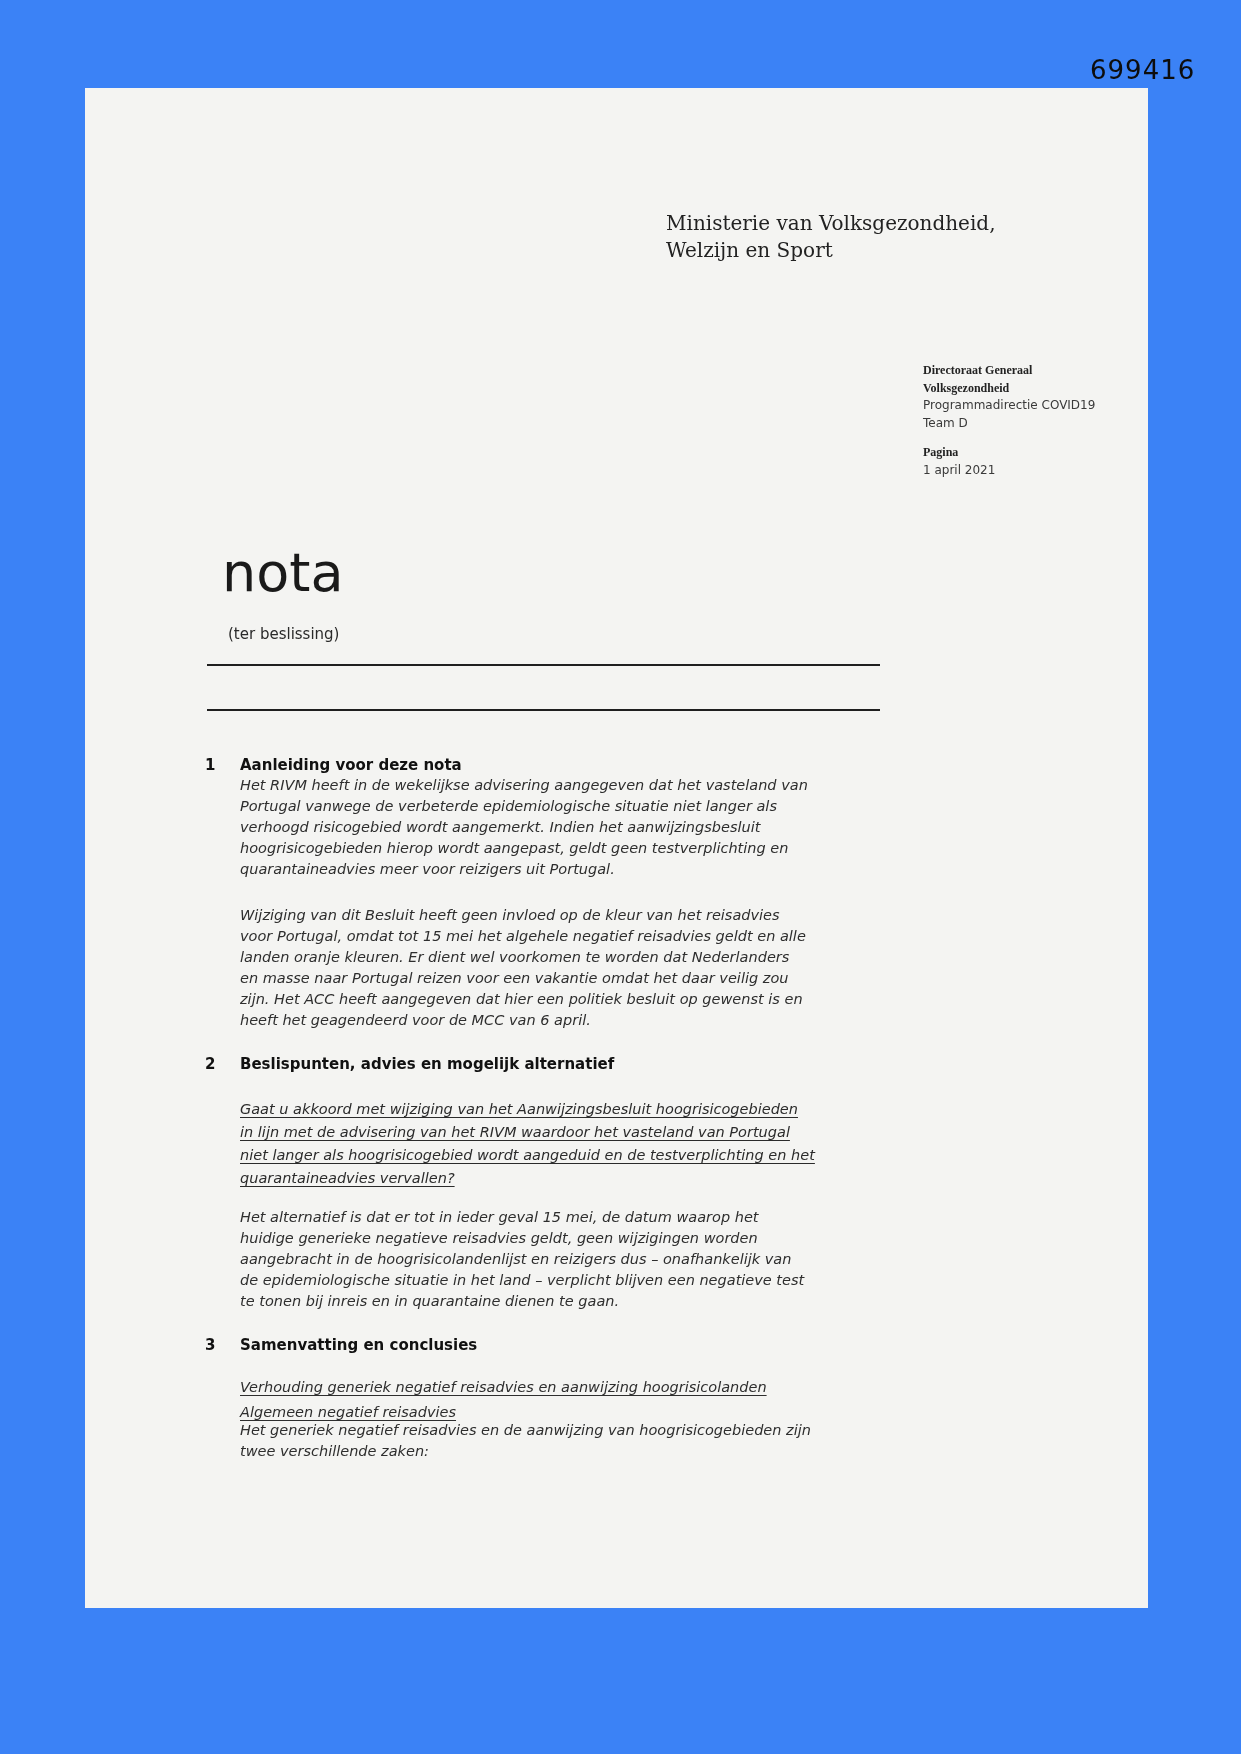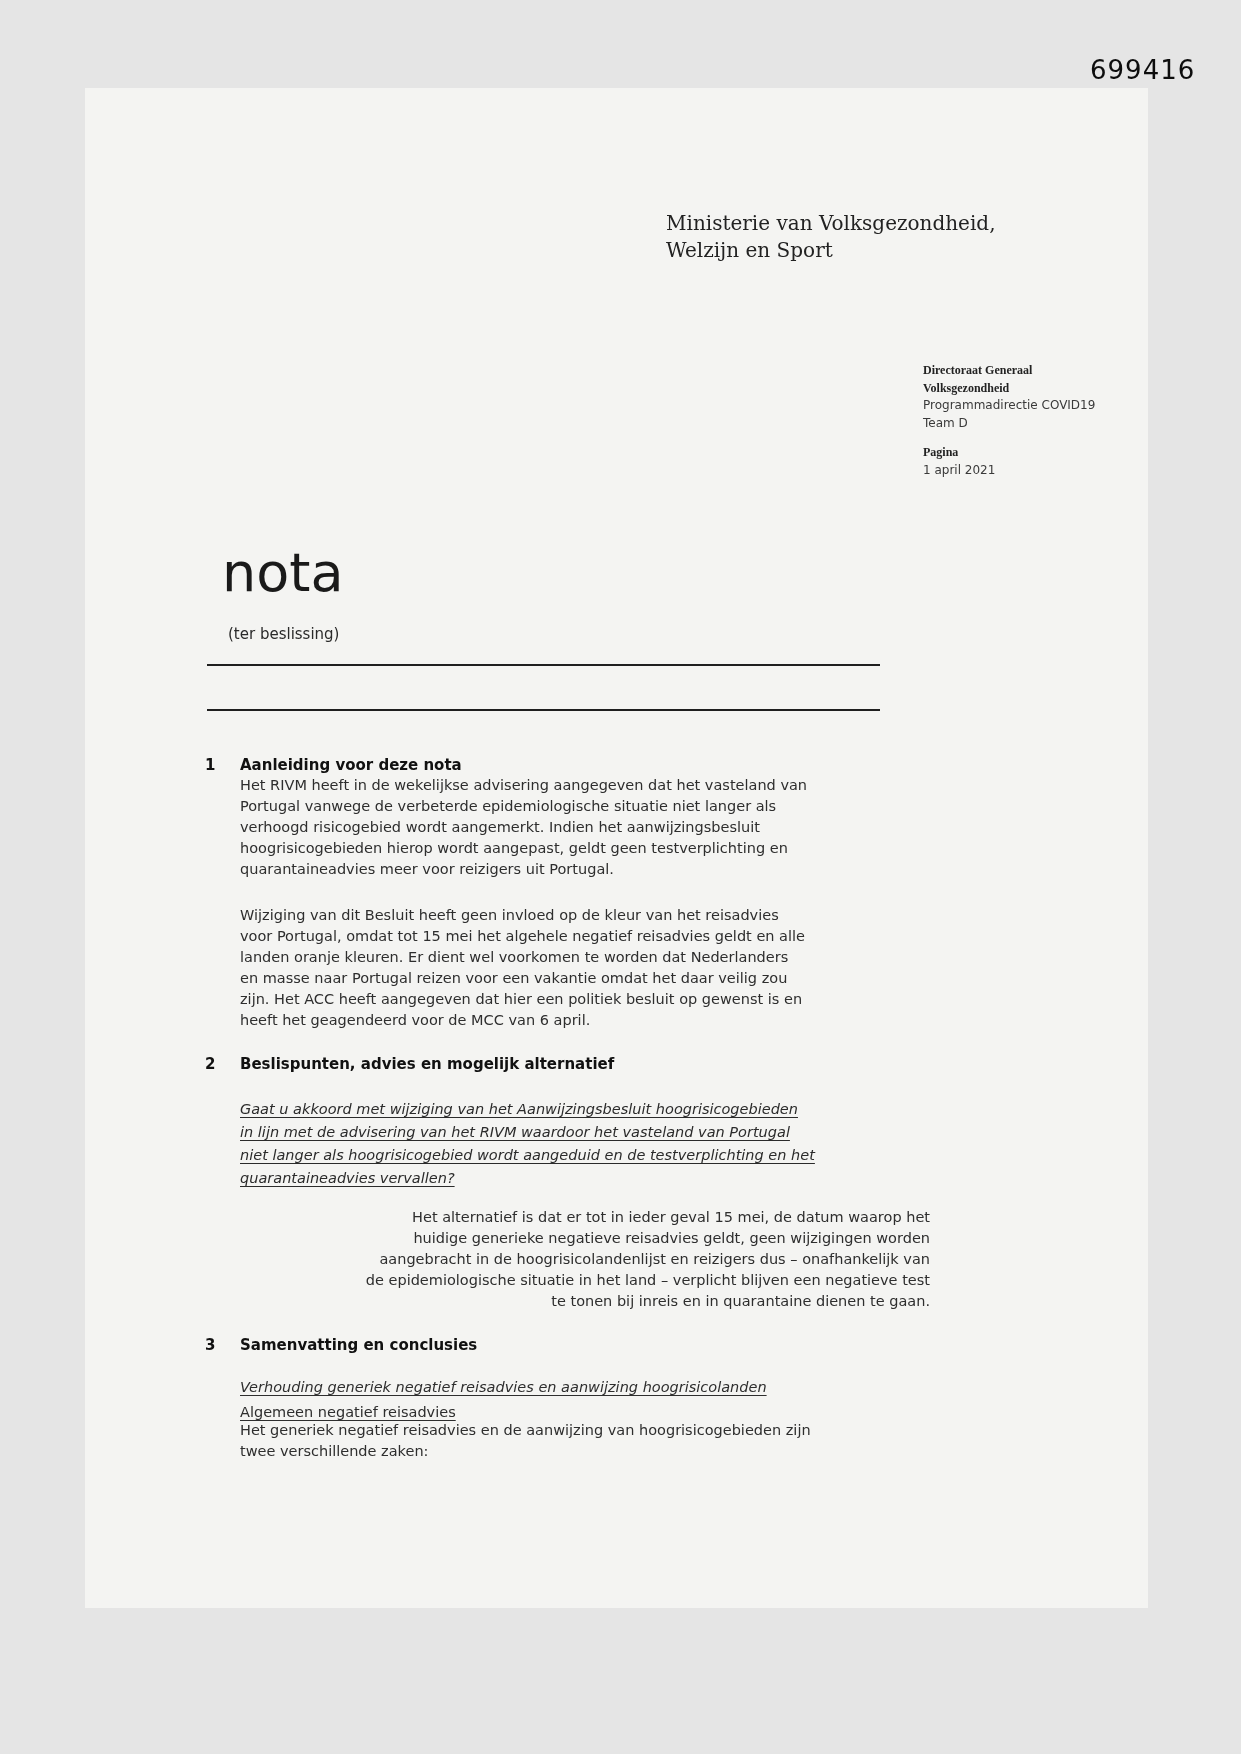--- a/index.html
+++ b/index.html
@@ -1,18 +1,18 @@
 <!DOCTYPE html>
 <html><head>
 <meta charset="utf-8">
 <style>
   html,body { margin:0; padding:0; background:#ffffff; }
   .canvas {
     position:relative; width:1241px; height:1754px;
-    background:#e5e5e5; overflow:hidden;
+    background:#3b82f6; overflow:hidden;
     font-family:"DejaVu Sans","Liberation Sans",sans-serif;
     color:#2e2e2e;
   }
   .doc-number {
     position:absolute; left:1090px; top:55px;
     font-size:26px; color:#0d0d0d; letter-spacing:1px;
   }
   .page {
     position:absolute; left:85px; top:88px; width:1063px; height:1520px;
     background:#f4f4f2;
@@ -38,28 +38,28 @@
   }
   .subtitle { position:absolute; left:143px; top:537px; font-size:15px; color:#2a2a2a; }
   .rule { position:absolute; left:122px; width:673px; height:2px; background:#1f1f1f; }
   .rule1 { top:576px; }
   .rule2 { top:621px; }
   
   .sec-heading { position:absolute; left:120px; display:flex;
                  font-size:15px; font-weight:bold; color:#111111; }
   .sec-heading .num { width:35px; }
   .body-block { position:absolute; left:155px; width:690px;
-                font-size:14.5px; line-height:21px; white-space:pre-line; }
+                font-size:14.5px; line-height:21px; white-space:pre-line;font-style:italic; }
   .p1   { top:687px; }
   .p2   { top:817px; }
   .h1   { top:668px; }
   .h2   { top:967px; }
   .q    { top:1010px; line-height:23px; font-style:italic;
           text-decoration:underline; text-underline-offset:3px; color:#2b2b2b; }
-  .alt  { top:1119px;text-align:right; }
+  .alt  { top:1119px; }
   .h3   { top:1248px; }
   .sub-italic { top:1289px; font-style:italic; text-decoration:underline;
                 text-underline-offset:3px; }
   .p3   { top:1332px; }
   .sub-underline { top:1314px; text-decoration:underline; text-underline-offset:3px; }
   .footer { position:absolute; left:155px; top:1454px; width:665px;
             text-align:right; font-size:12px; color:#444444; }
 </style>
 </head>
 <body>

